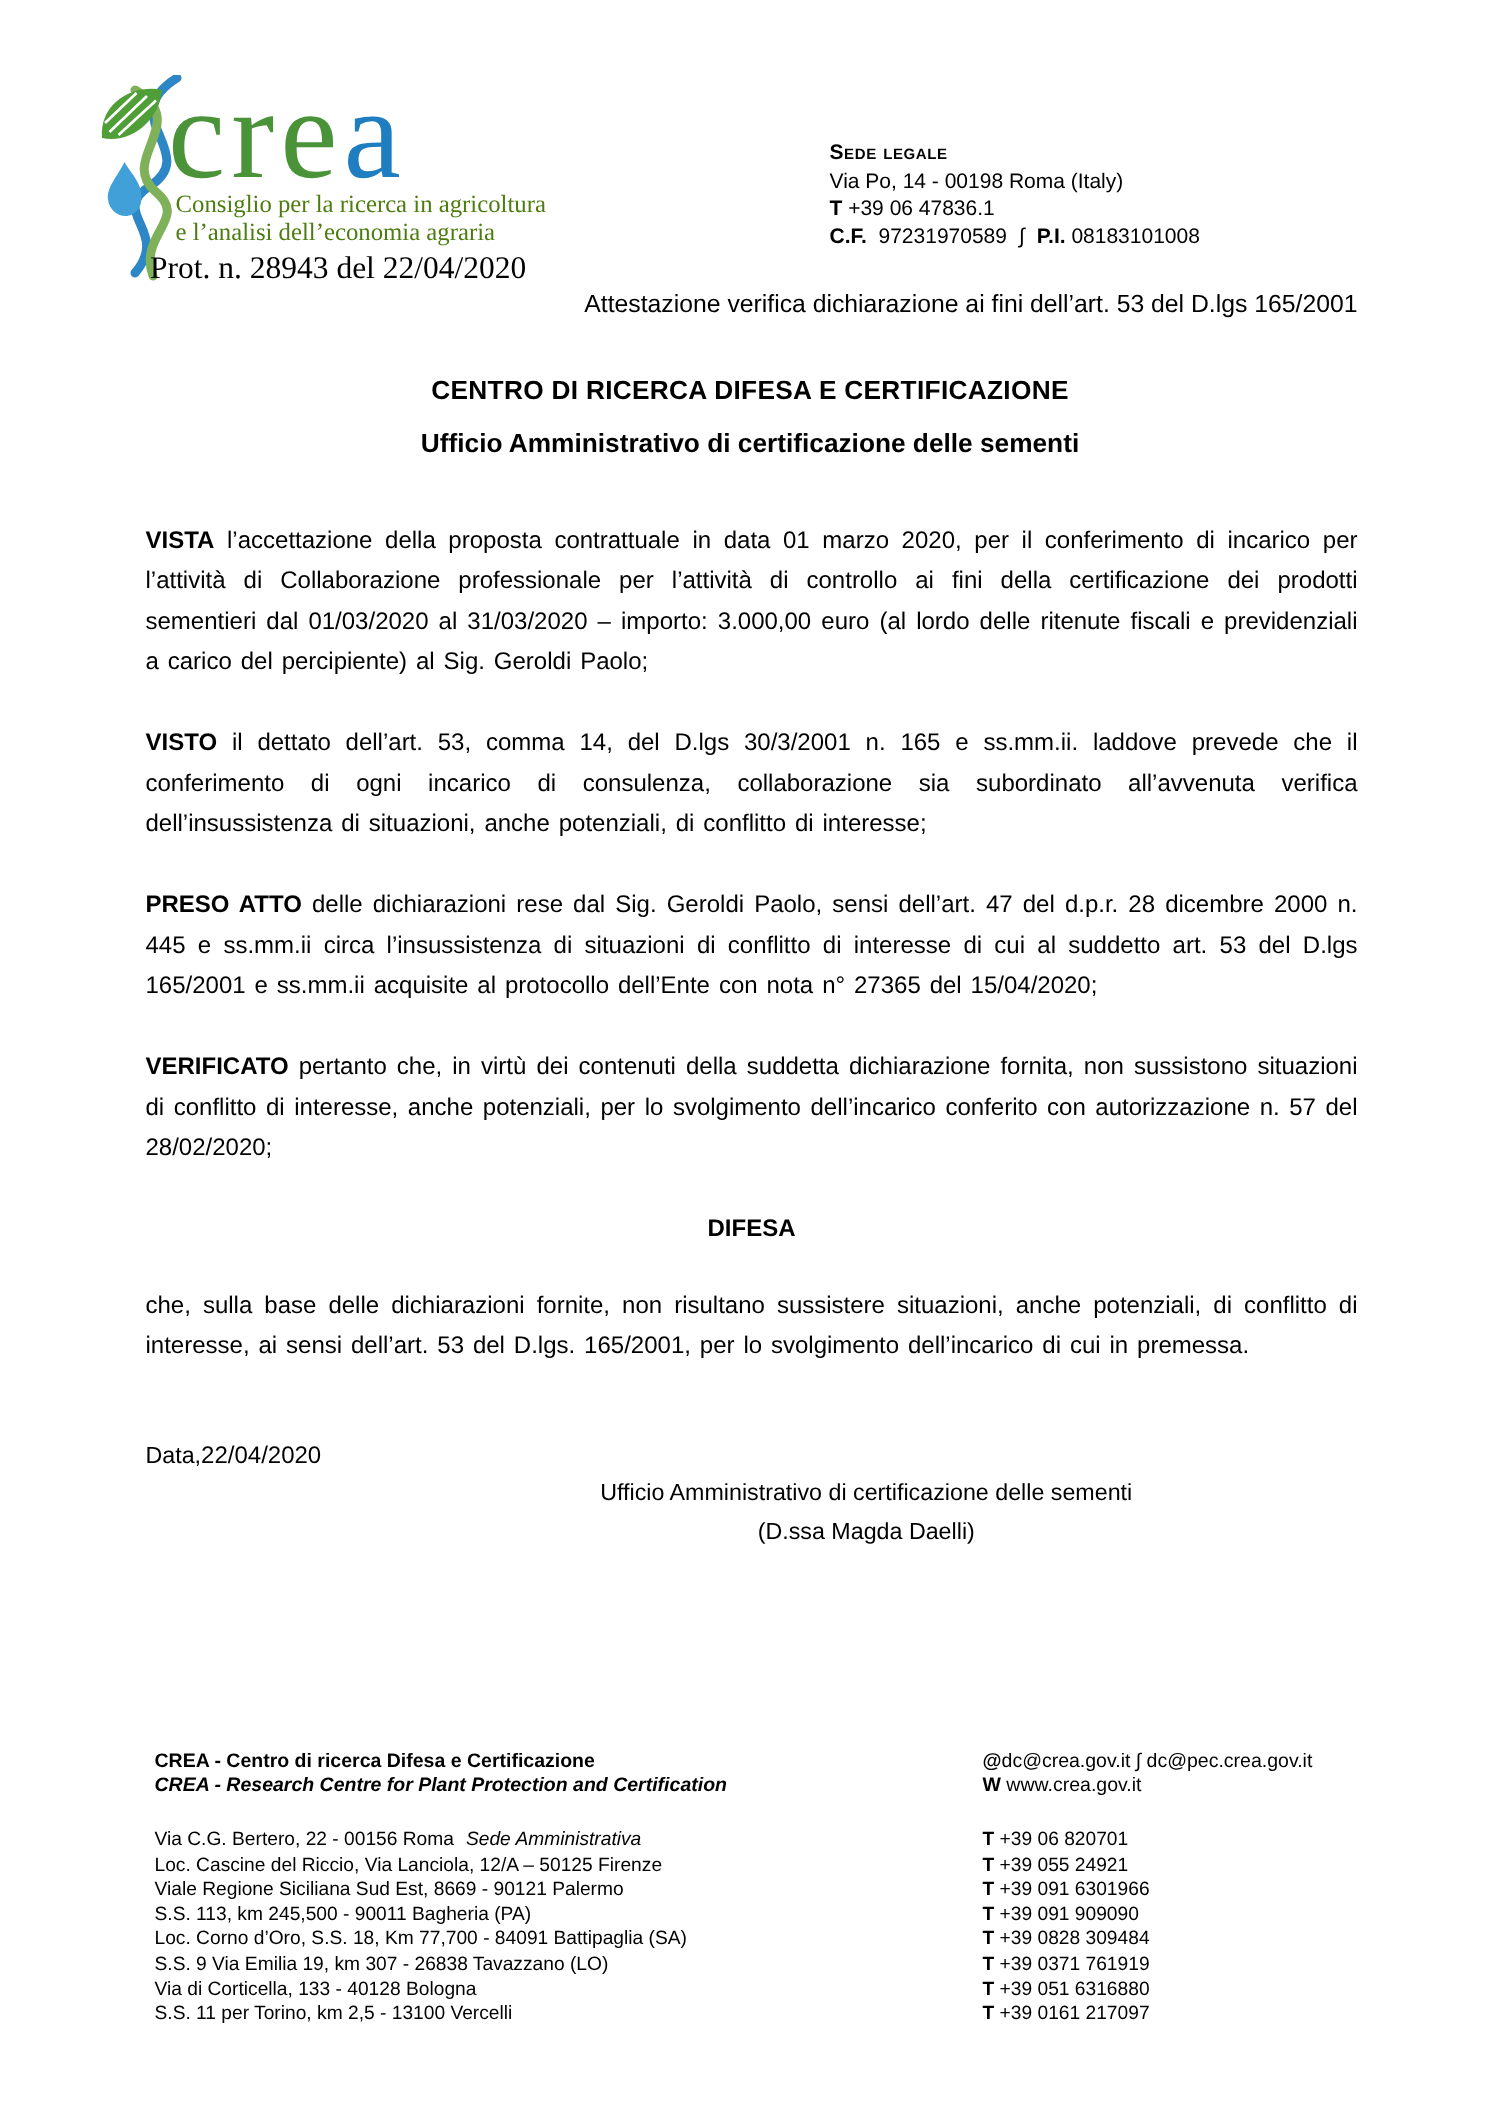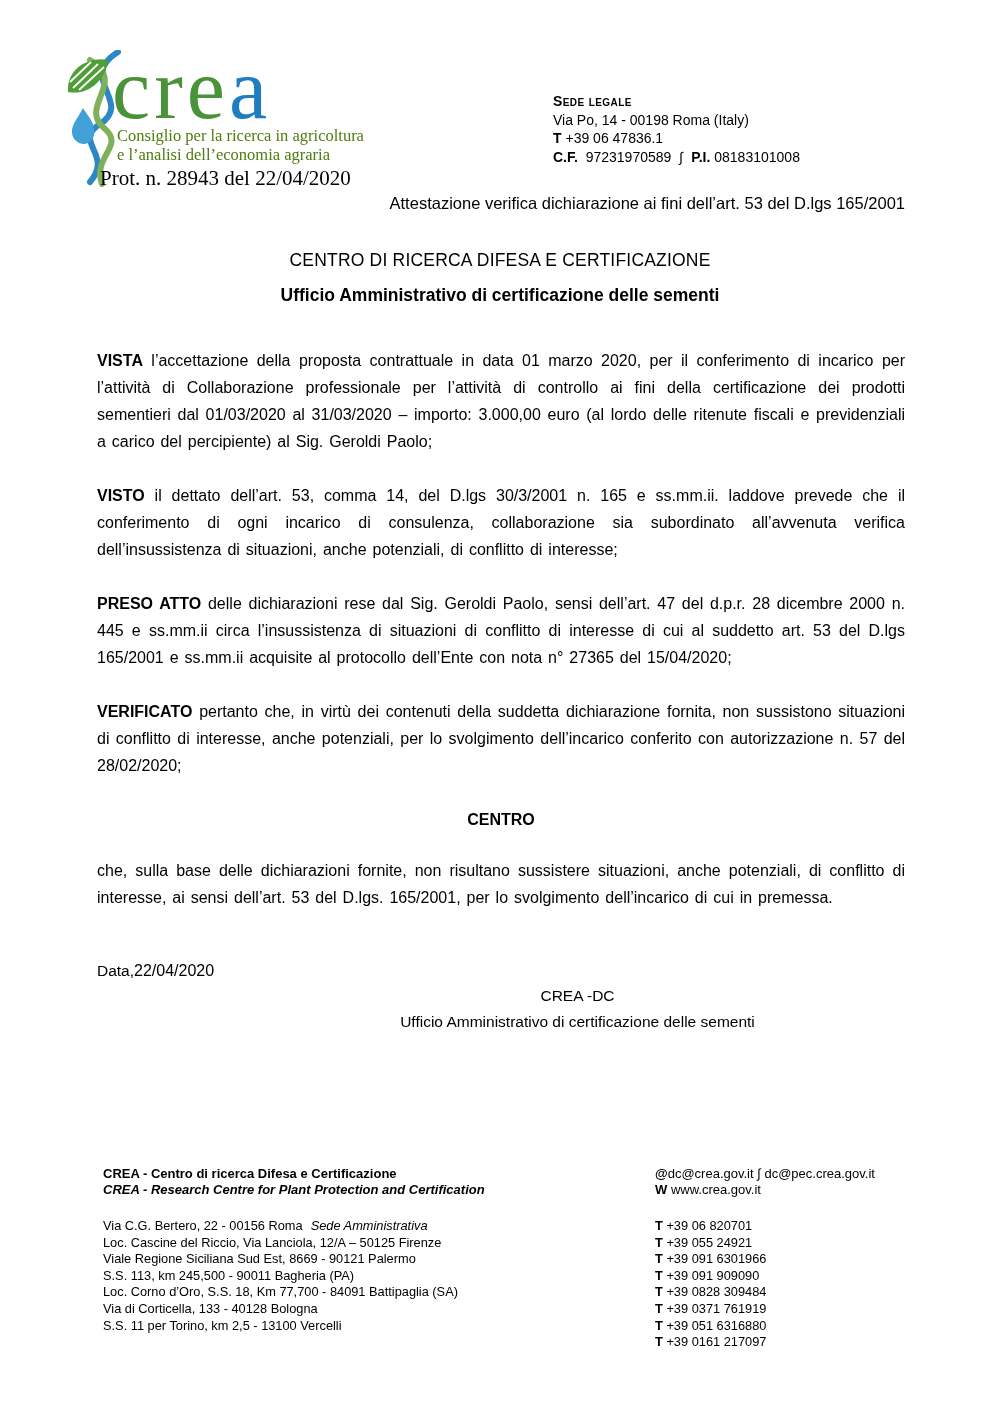--- a/index.html
+++ b/index.html
@@ -27,21 +27,21 @@
   .lbl { font-weight:bold; }
   .sep { display:inline-block; margin:0 8px; }
 
   .prot { position:absolute; top:166px; left:100px;
     font-family:"Liberation Serif", serif; font-size:21px; }
 
   .subject { position:absolute; top:194px; left:97px; width:808px;
     text-align:right; font-size:16.5px; }
 
   .title1 { position:absolute; top:250px; left:0; width:1000px;
-    text-align:center; font-weight:normal; font-size:17.5px; letter-spacing:.2px; }
+    text-align:center; font-weight:bold; font-size:17.5px; letter-spacing:.2px; }
   .title2 { position:absolute; top:285px; left:0; width:1000px;
     text-align:center; font-weight:bold; font-size:17.5px; }
 
   
   .body-flow { position:absolute; top:347px; left:97px; width:808px;
     font-size:16px; line-height:27px; text-align:justify; word-spacing:1.5px; }
   .body-flow p { margin-bottom:27px; }
   .attesta-heading { text-align:center; font-weight:bold; margin:24px 0 24px 0; }
 
   
@@ -93,44 +93,45 @@
 <div class="subject">Attestazione verifica dichiarazione ai fini dell’art. 53 del D.lgs 165/2001</div>
 
 <div class="title1">CENTRO DI RICERCA DIFESA E CERTIFICAZIONE</div>
 <div class="title2">Ufficio Amministrativo di certificazione delle sementi</div>
 
 <div class="body-flow">
   <p><span class="lbl">VISTA</span><span> l’accettazione della proposta contrattuale in data 01 marzo 2020, per il conferimento di incarico per l’attività di Collaborazione professionale per l’attività di controllo ai fini della certificazione dei prodotti sementieri dal 01/03/2020 al 31/03/2020 – importo: 3.000,00 euro (al lordo delle ritenute fiscali e previdenziali a carico del percipiente) al Sig. Geroldi Paolo;</span></p>
   <p><span class="lbl">VISTO</span><span> il dettato dell’art. 53, comma 14, del D.lgs 30/3/2001 n. 165 e ss.mm.ii. laddove prevede che il conferimento di ogni incarico di consulenza, collaborazione sia subordinato all’avvenuta verifica dell’insussistenza di situazioni, anche potenziali, di conflitto di interesse;</span></p>
   <p><span class="lbl">PRESO ATTO</span><span> delle dichiarazioni rese dal Sig. Geroldi Paolo, sensi dell’art. 47 del d.p.r. 28 dicembre 2000 n. 445 e ss.mm.ii circa l’insussistenza di situazioni di conflitto di interesse di cui al suddetto art. 53 del D.lgs 165/2001 e ss.mm.ii acquisite al protocollo dell’Ente con nota n° 27365 del 15/04/2020;</span></p>
   <p><span class="lbl">VERIFICATO</span><span> pertanto che, in virtù dei contenuti della suddetta dichiarazione fornita, non sussistono situazioni di conflitto di interesse, anche potenziali, per lo svolgimento dell’incarico conferito con autorizzazione n. 57 del 28/02/2020;</span></p>
-  <div class="attesta-heading">CENTRO</div>
+  <div class="attesta-heading">DIFESA</div>
   <p>che, sulla base delle dichiarazioni fornite, non risultano sussistere situazioni, anche potenziali, di conflitto di interesse, ai sensi dell’art. 53 del D.lgs. 165/2001, per lo svolgimento dell’incarico di cui in premessa.</p>
 </div>
 
 <div class="date-row">
   <span>Data,</span><span class="date-serif">22/04/2020</span>
 </div>
 
 <div class="signature">
-  <div>CREA -DC</div>
   <div>Ufficio Amministrativo di certificazione delle sementi</div>
+  <div>(D.ssa Magda Daelli)</div>
 </div>
 
 <div class="footer">
   <div class="f-left">
     <div class="f-head">
       <div class="org-it">CREA - Centro di ricerca Difesa e Certificazione</div>
       <div class="org-en">CREA - Research Centre for Plant Protection and Certification</div>
     </div>
     <div class="f-line"><span>Via C.G. Bertero, 22 - 00156 Roma</span><span class="f-note">Sede Amministrativa</span></div>
     <div class="f-line"><span>Loc. Cascine del Riccio, Via Lanciola, 12/A – 50125 Firenze</span></div>
     <div class="f-line"><span>Viale Regione Siciliana Sud Est, 8669 - 90121 Palermo</span></div>
     <div class="f-line"><span>S.S. 113, km 245,500 - 90011 Bagheria (PA)</span></div>
     <div class="f-line"><span>Loc. Corno d’Oro, S.S. 18, Km 77,700 - 84091 Battipaglia (SA)</span></div>
+    <div class="f-line"><span>S.S. 9 Via Emilia 19, km 307 - 26838 Tavazzano (LO)</span></div>
     <div class="f-line"><span>Via di Corticella, 133 - 40128 Bologna</span></div>
     <div class="f-line"><span>S.S. 11 per Torino, km 2,5 - 13100 Vercelli</span></div>
   </div>
   <div class="f-right">
     <div class="f-head">
       <div class="f-contact"><span class="lbl">@</span><span>dc@crea.gov.it ∫ dc@pec.crea.gov.it</span></div>
       <div class="f-contact"><span class="lbl">W</span> <span>www.crea.gov.it</span></div>
     </div>
     <div class="f-line"><span class="lbl">T</span> <span>+39 06 820701</span></div>
     <div class="f-line"><span class="lbl">T</span> <span>+39 055 24921</span></div>

